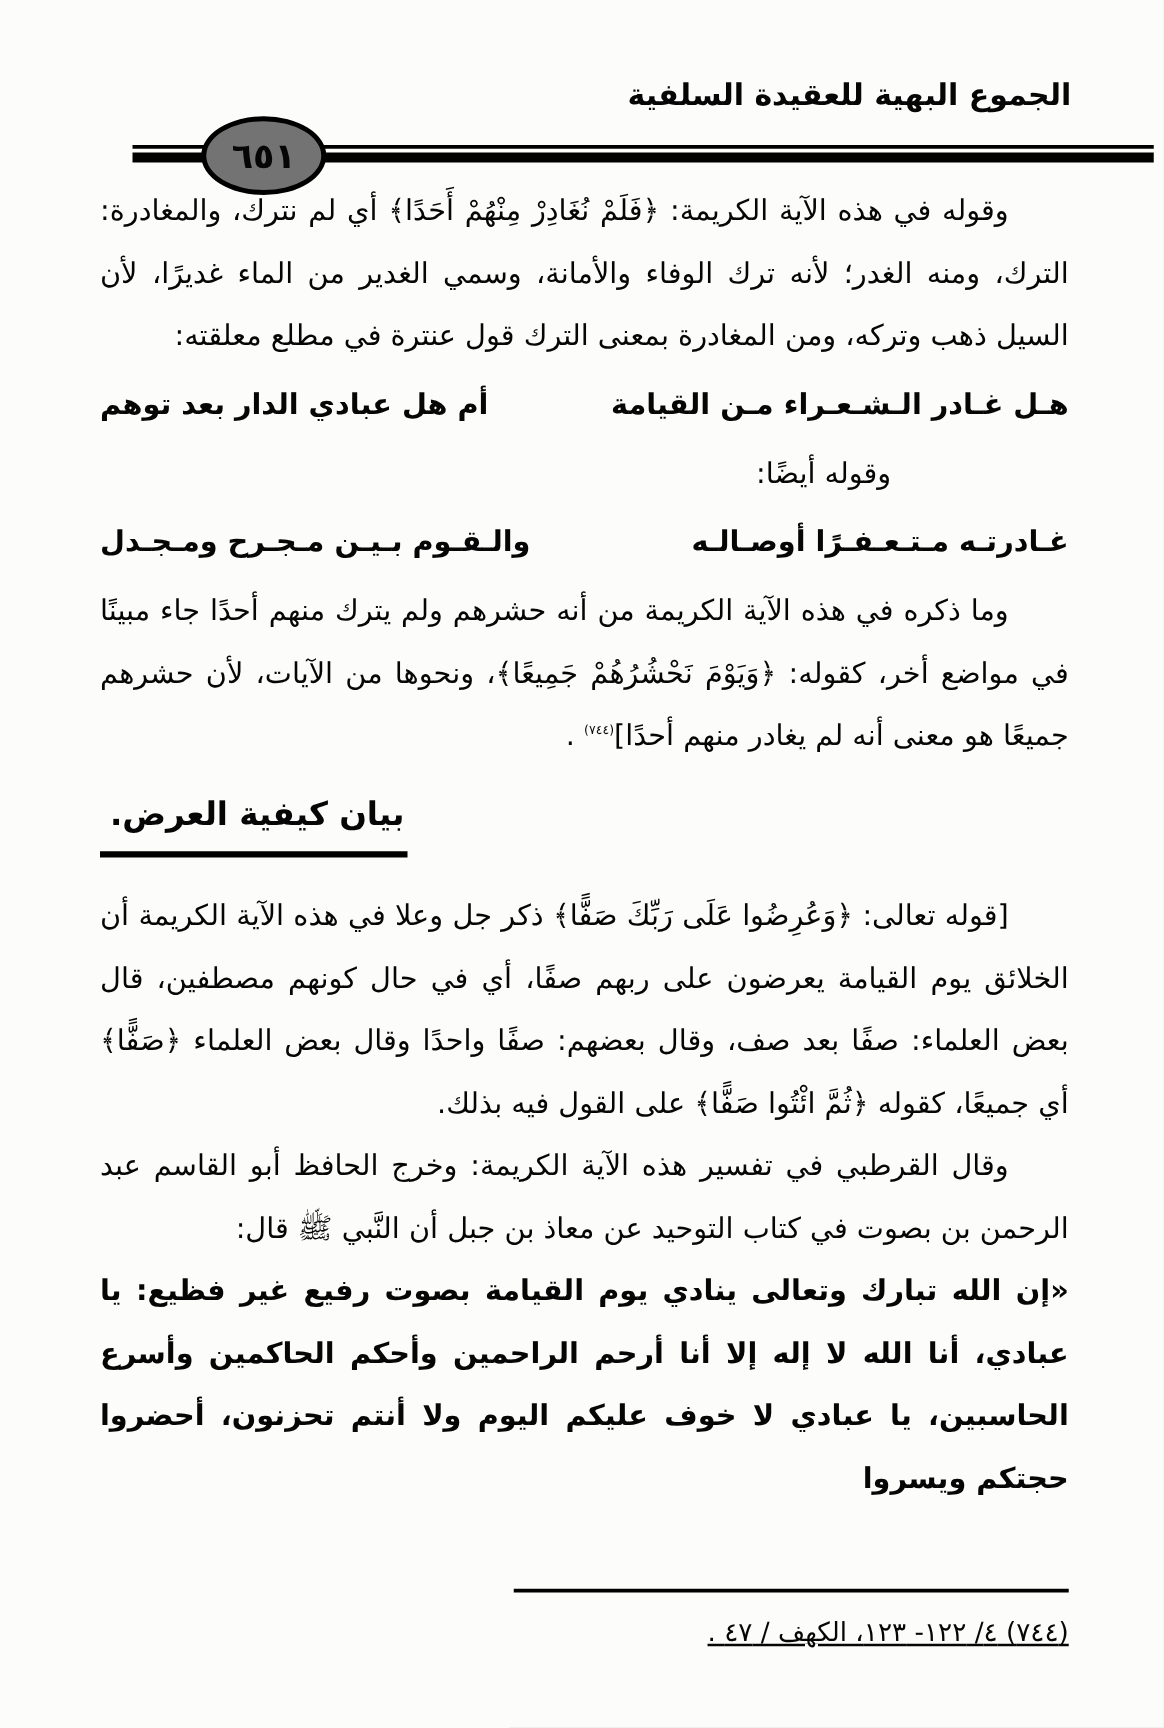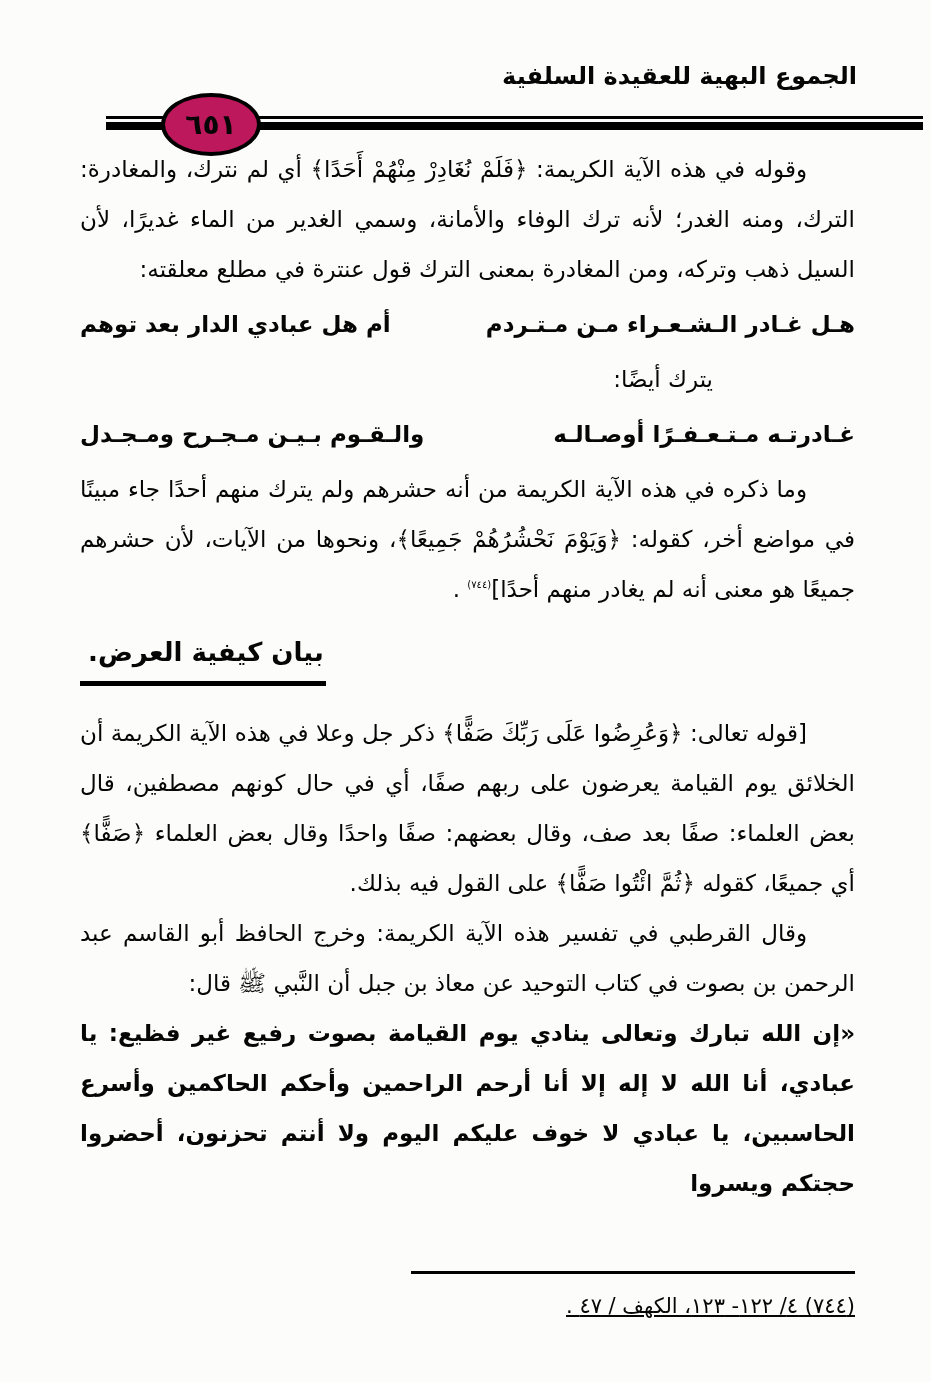--- a/index.html
+++ b/index.html
@@ -18,21 +18,21 @@
     position:absolute; top:62px; right:74px;
     font-size:24px; font-weight:700; white-space:nowrap;
   }
   .header-rule { position:absolute; top:116px; left:106px; right:8px; }
   .rule-line1 { height:3px; background:#000; }
   .rule-space { height:3px; }
   .rule-line2 { height:8px; background:#000; }
   .page-badge {
     position:absolute; top:93px; left:161px;
     width:92px; height:55px;
-    background:#be185d; border:4px solid #000; border-radius:50%;
+    background:#737373; border:4px solid #000; border-radius:50%;
     display:flex; align-items:center; justify-content:center;
     font-size:28px; font-weight:700; z-index:2;
   }
   
   .page-body {
     position:absolute; top:144px; right:76px; left:80px;
     font-size:23px; line-height:50px; text-align:justify;
   }
   .page-body p { margin:0; }
   p.body {}
@@ -67,24 +67,24 @@
     <div class="rule-line2"></div>
   </div>
 
   <div class="page-badge">
     <span>٦٥١</span>
   </div>
 
   <div class="page-body">
       <p class="body indent1"><span>وقوله في هذه الآية الكريمة: ﴿فَلَمْ نُغَادِرْ مِنْهُمْ أَحَدًا﴾ أي لم نترك، والمغادرة: الترك، ومنه الغدر؛ لأنه ترك الوفاء والأمانة، وسمي الغدير من الماء غديرًا، لأن السيل ذهب وتركه، ومن المغادرة بمعنى الترك قول عنترة في مطلع معلقته:</span></p>
       <div class="verse">
-        <span>هـل غـادر الـشـعـراء مـن مـتـردم</span>
+        <span>هـل غـادر الـشـعـراء مـن القيامة</span>
         <span>أم هل عبادي الدار بعد توهم</span>
       </div>
-      <p class="body indent2"><span>يترك أيضًا:</span></p>
+      <p class="body indent2"><span>وقوله أيضًا:</span></p>
       <div class="verse">
         <span>غـادرتـه مـتـعـفـرًا أوصـالـه</span>
         <span>والـقـوم بـيـن مـجـرح ومـجـدل</span>
       </div>
       <p class="body indent1"><span>وما ذكره في هذه الآية الكريمة من أنه حشرهم ولم يترك منهم أحدًا جاء مبينًا في مواضع أخر، كقوله: ﴿وَيَوْمَ نَحْشُرُهُمْ جَمِيعًا﴾، ونحوها من الآيات، لأن حشرهم جميعًا هو معنى أنه لم يغادر منهم أحدًا]</span><sup class="fn-marker">(٧٤٤)</sup><span> .</span></p>
       <p class="heading"><span class="heading-inner">بيان كيفية العرض.</span></p>
       <p class="body indent1"><span>[قوله تعالى: ﴿وَعُرِضُوا عَلَى رَبِّكَ صَفًّا﴾ ذكر جل وعلا في هذه الآية الكريمة أن الخلائق يوم القيامة يعرضون على ربهم صفًا، أي في حال كونهم مصطفين، قال بعض العلماء: صفًا بعد صف، وقال بعضهم: صفًا واحدًا وقال بعض العلماء ﴿صَفًّا﴾ أي جميعًا، كقوله ﴿ثُمَّ ائْتُوا صَفًّا﴾ على القول فيه بذلك.</span></p>
       <p class="body indent1"><span>وقال القرطبي في تفسير هذه الآية الكريمة: وخرج الحافظ أبو القاسم عبد الرحمن بن بصوت في كتاب التوحيد عن معاذ بن جبل أن النَّبي ﷺ قال:</span></p>
       <p class="hadith"><span>«إن الله تبارك وتعالى ينادي يوم القيامة بصوت رفيع غير فظيع: يا عبادي، أنا الله لا إله إلا أنا أرحم الراحمين وأحكم الحاكمين وأسرع الحاسبين، يا عبادي لا خوف عليكم اليوم ولا أنتم تحزنون، أحضروا حجتكم ويسروا</span></p>
     </div>

